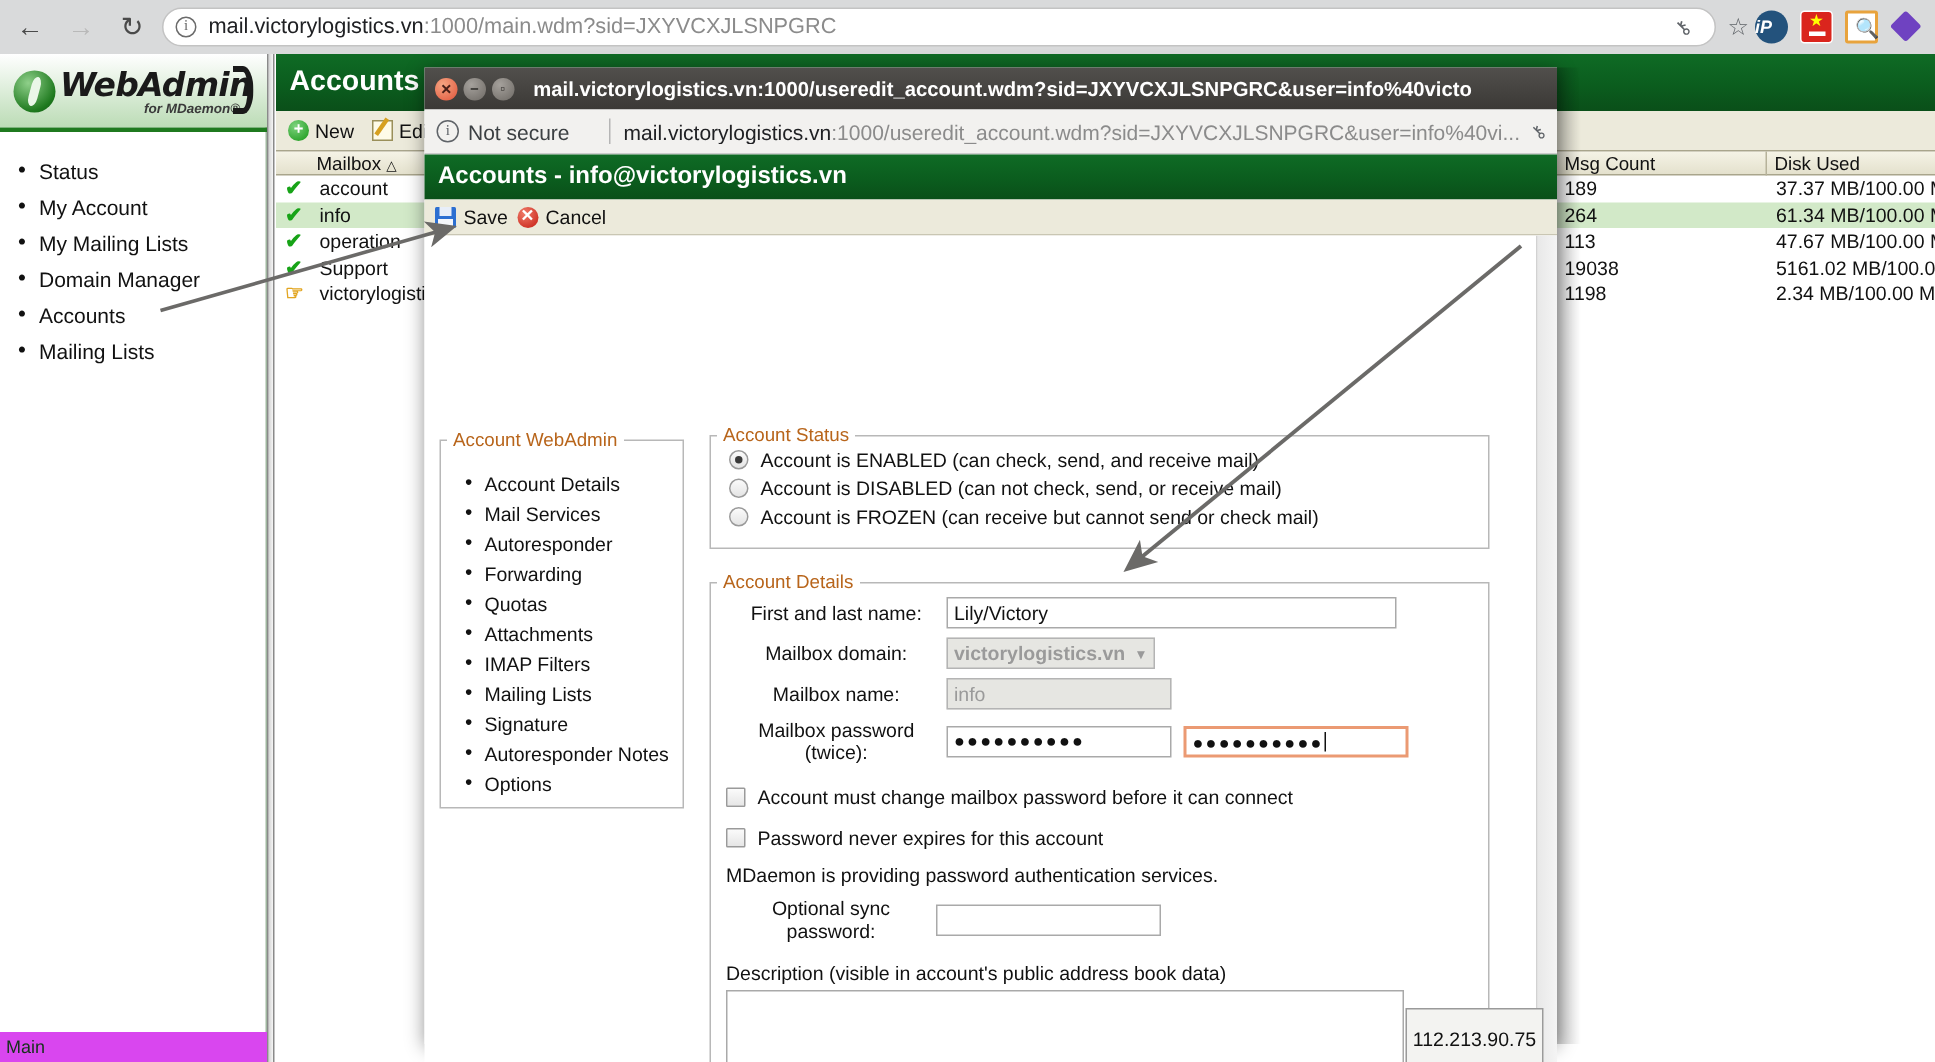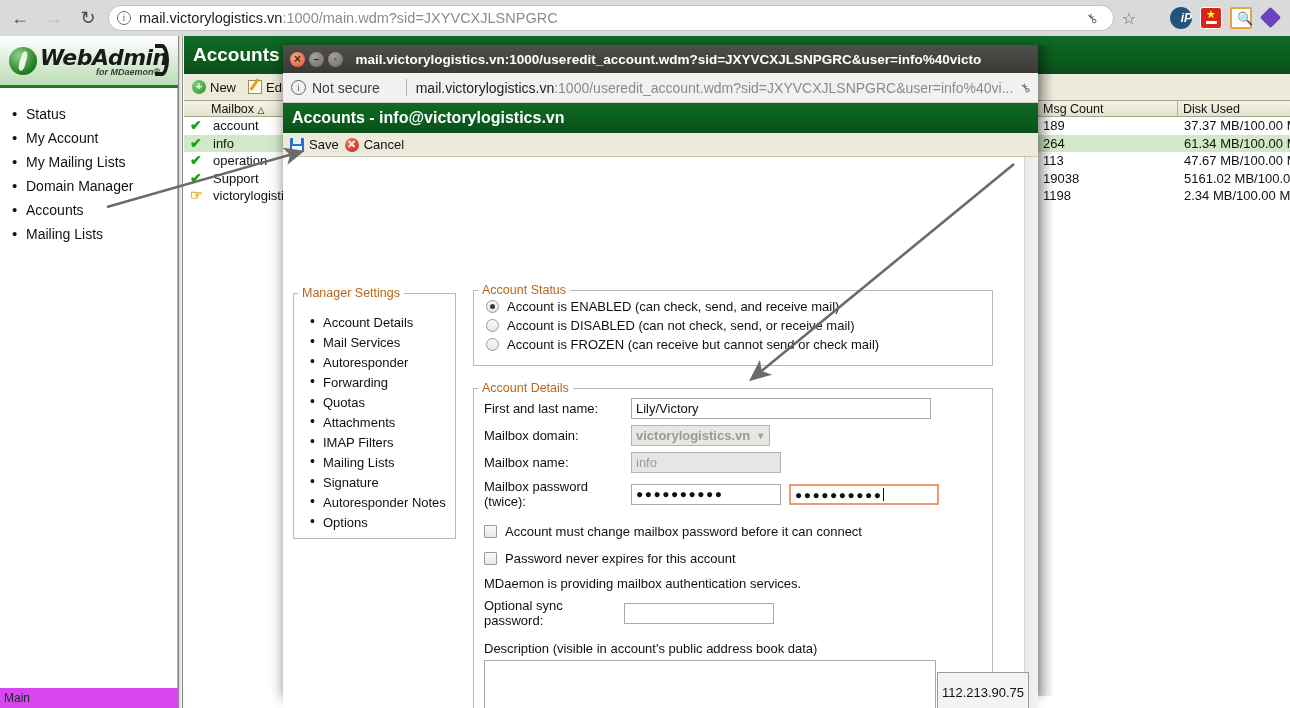--- a/index.html
+++ b/index.html
@@ -39,21 +39,21 @@
     font-size: 14.5px; color: #8b8b8b; white-space: nowrap;
     flex: 1 1 auto; overflow: hidden;
   }
   #omnibox-url .host { color: #202124; }
   #key-icon { flex: 0 0 auto; margin: 0 8px; color: #5f6368; font-size: 13px; transform: rotate(-45deg); }
   #star-icon { flex: 0 0 auto; margin-right: 4px; color: #5f6368; font-size: 16px; }
   .ext-icon { width: 22px; height: 22px; margin-right: 8px; flex: 0 0 auto; border-radius: 3px; }
   #ext-ip {
     background: #23527c; color: #fff; border-radius: 50%;
     font-size: 12px; font-style: italic; font-weight: bold;
-    text-align: right; line-height: 22px; margin-left: 30px;
+    text-align: left; line-height: 22px;
   }
   #ext-flag { background: #da251d; border: 1px solid #fff; position: relative; }
   #ext-flag .star {
     position: absolute; left: 5px; top: 1px; color: #ff0; font-size: 11px; line-height: 11px;
   }
   #ext-flag .bar { position: absolute; left: 5px; bottom: 4px; width: 11px; height: 3px; background: #fff; }
   #ext-search {
     border: 2px solid #e8a33d; border-radius: 2px; position: relative; background: #fff;
   }
   #ext-search .mag {
@@ -278,21 +278,21 @@
     border: 1px solid #9a9a9a; margin-right: 8px; position: relative; flex: 0 0 auto;
   }
   .radio.checked::after {
     content: ""; position: absolute; left: 3px; top: 3px; width: 5px; height: 5px;
     background: #3a3a3a; border-radius: 50%;
   }
 
   #fs-details { left: 190px; top: 224px; width: 520px; height: 461px; }
 
   .frow { display: flex; align-items: center; padding: 3px 0 3px 10px; font-size: 13px; color: #111; }
-  .flabel { width: 147px; flex: 0 0 auto; }
+  .flabel { width: 147px; flex: 0 0 auto; text-align: center; }
   .tinput {
     height: 21px; border: 1px solid #a9a9a9; background: #ffffff;
     font-size: 13px; color: #111; padding: 0 4px; line-height: 19px;
   }
   .tinput.disabled { background: #e6e6e2; color: #9a9a9a; border-color: #b4b4b4; }
   .tinput.focused { border: 2px solid #eb9a73; }
   .selectbox {
     height: 21px; border: 1px solid #b4b4b4; background: #e6e6e2; color: #9a9a9a;
     font-size: 13px; padding: 0 4px; display: inline-flex; align-items: center; gap: 6px; font-weight: bold;
   }
@@ -472,21 +472,21 @@
     </div>
     <div class="ptb">
       <span class="cancel-ico">✕</span>
       <span>Cancel</span>
     </div>
   </div>
 
   <div id="popup-body">
 
     <fieldset class="gb" id="fs-settings">
-      <legend>Manager Settings</legend>
+      <legend>Account WebAdmin</legend>
       <ul id="settings-list">
         <li>Account Details</li>
         <li>Mail Services</li>
         <li>Autoresponder</li>
         <li>Forwarding</li>
         <li>Quotas</li>
         <li>Attachments</li>
         <li>IMAP Filters</li>
         <li>Mailing Lists</li>
         <li>Signature</li>
@@ -541,21 +541,21 @@
       <div class="cbrow" style="margin-top:6px;">
         <span class="checkbox"></span>
         <span>Account must change mailbox password before it can connect</span>
       </div>
 
       <div class="cbrow">
         <span class="checkbox"></span>
         <span>Password never expires for this account</span>
       </div>
 
-      <div class="plaintext">MDaemon is providing mailbox authentication services.</div>
+      <div class="plaintext">MDaemon is providing password authentication services.</div>
 
       <div class="frow">
         <span class="flabel" style="width:140px;">Optional sync password:</span>
         <span class="tinput" style="width:150px;"></span>
       </div>
 
       <div class="plaintext" style="padding-top:10px;">Description (visible in account's public address book data)</div>
 
       <div id="desc-area">
         

